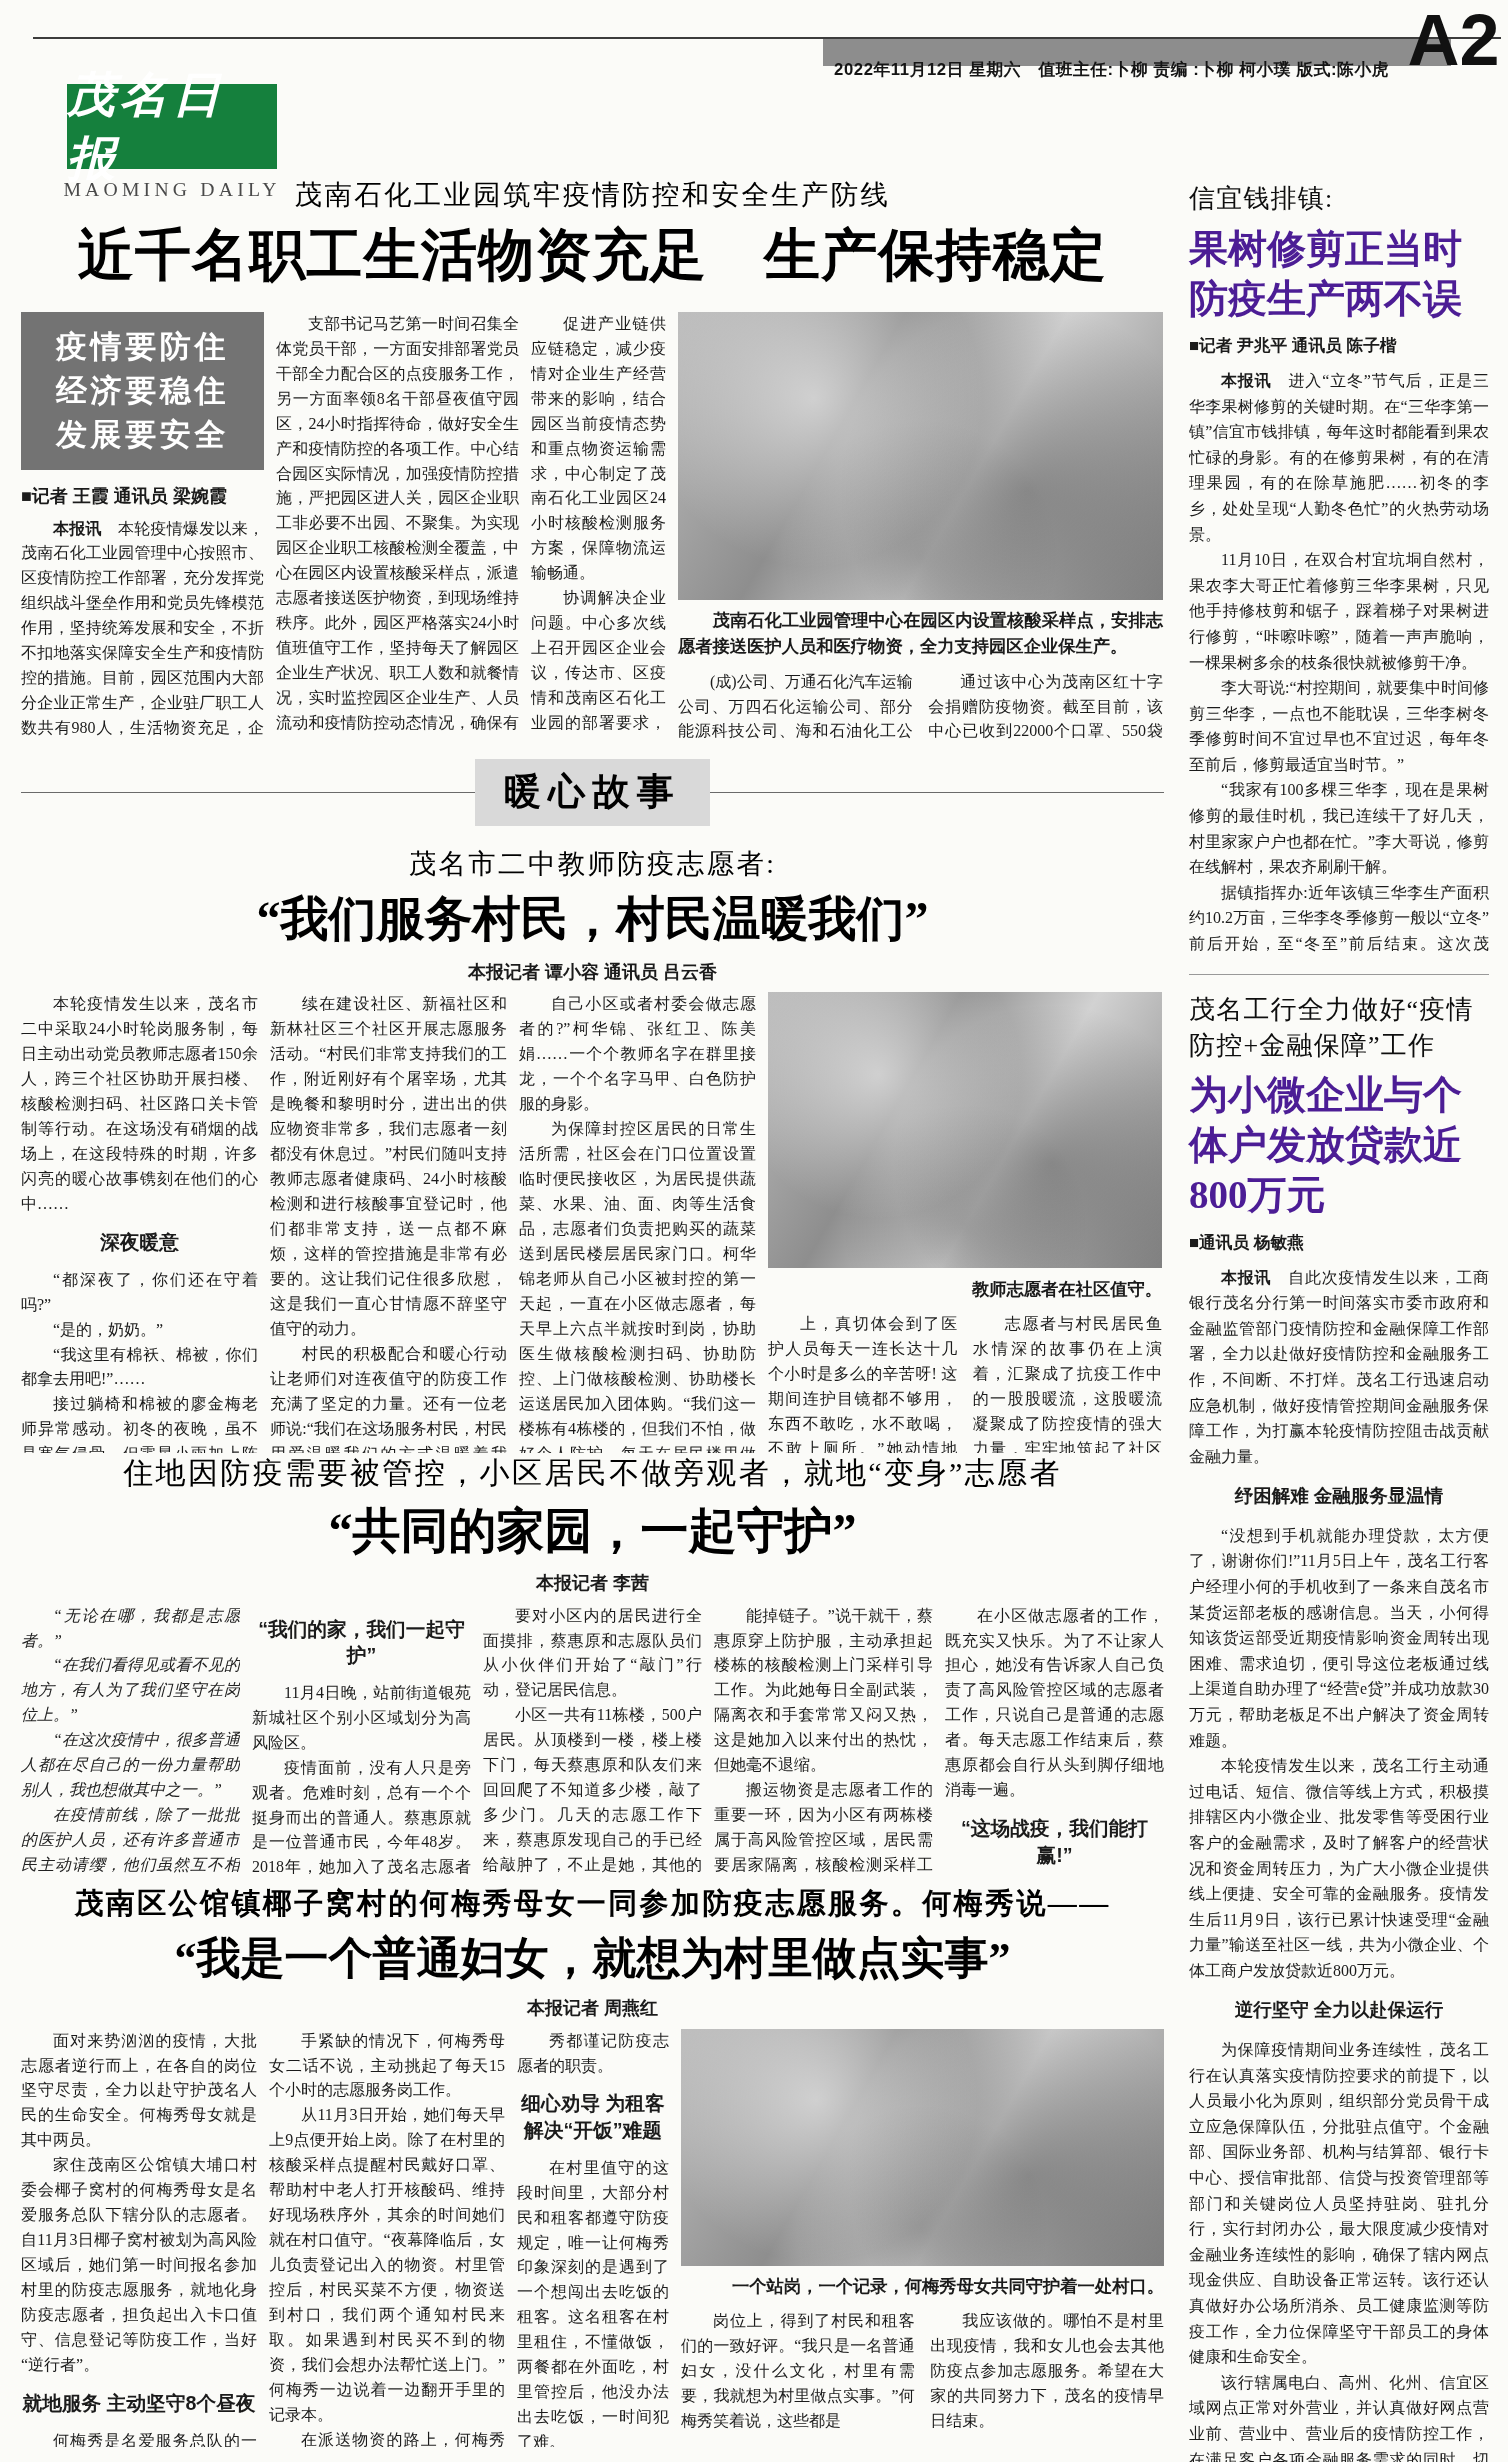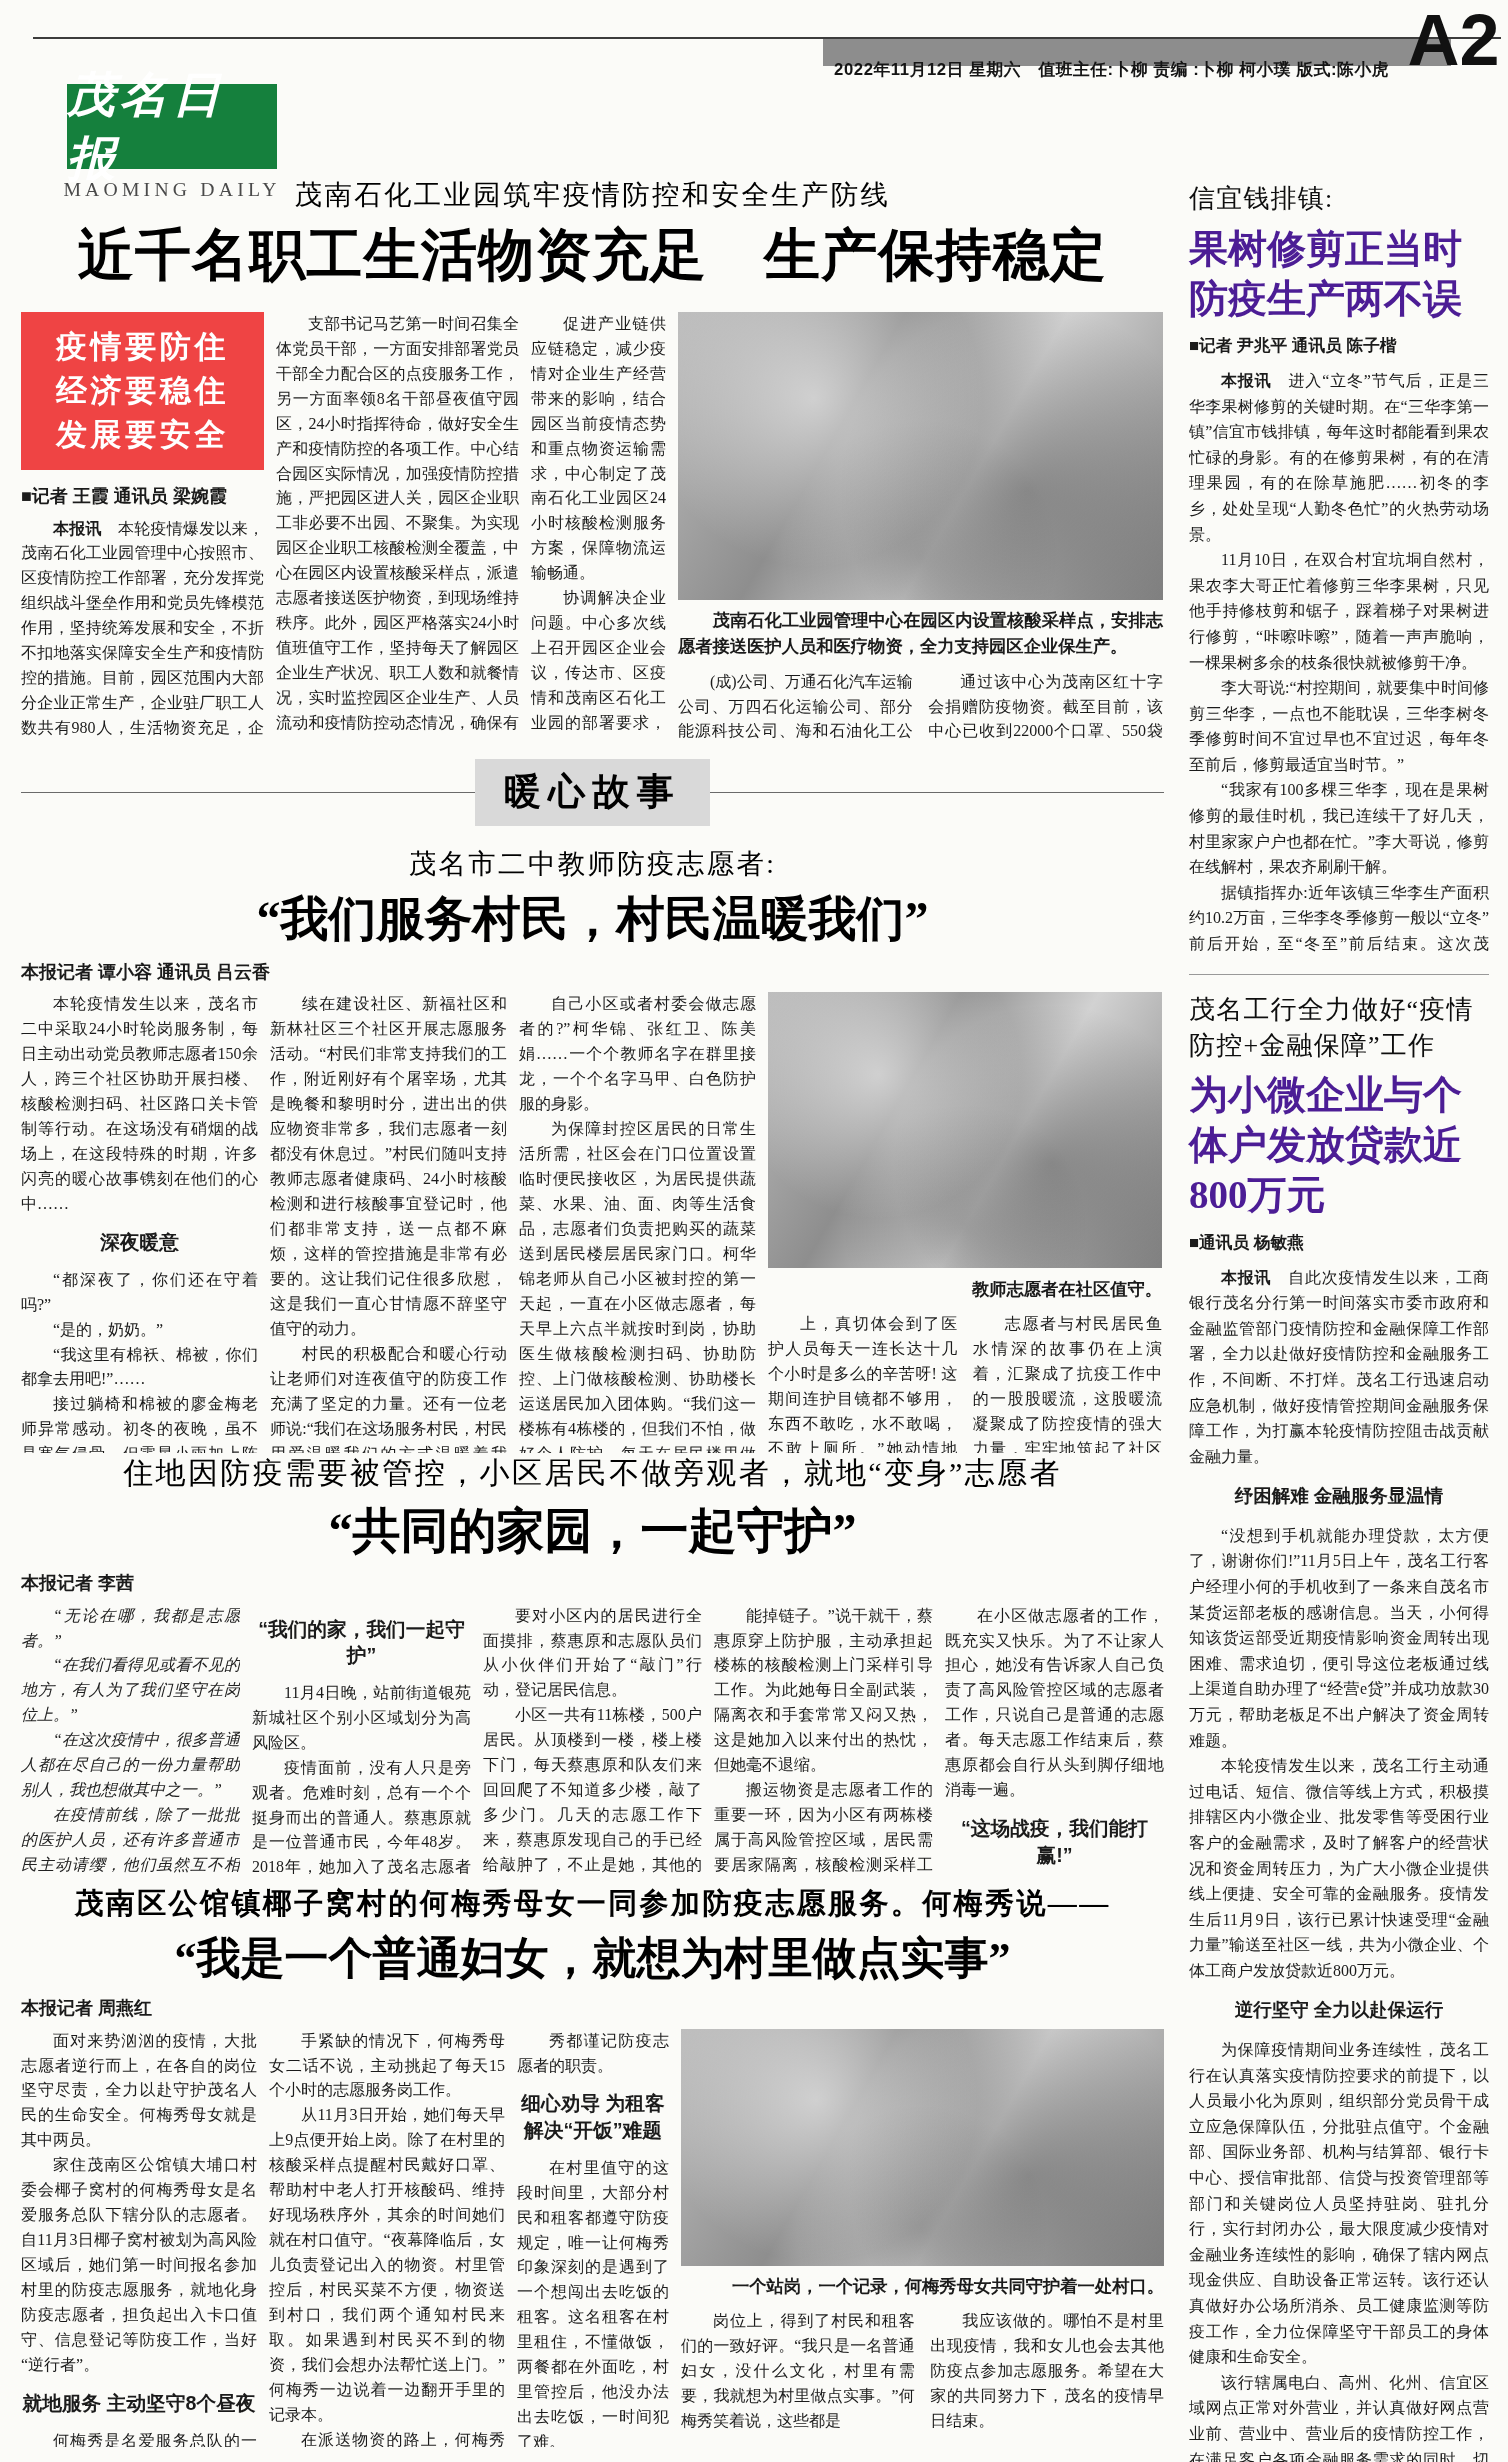--- a/index.html
+++ b/index.html
@@ -23,21 +23,21 @@
             text-shadow:5.4px 5.4px 0 #1f1f1f;letter-spacing:8.4px;}
 
   
   .leftzone{position:absolute;left:21px;top:177px;width:1143px;}
   .rightzone{position:absolute;left:1189px;top:179px;width:300px;}
 
   
   .kicker{text-align:center;font-size:27.4px;letter-spacing:2.4px;color:#000000;margin:0 0 4.8px;}
   .headline{text-align:center;font-weight:900;margin:0;color:#000;}
   .byline{font-family:"Liberation Sans","DejaVu Sans",sans-serif;font-weight:700;font-size:18px;margin:3.6px 0 8.4px;}
-  .byline.center{text-align:left;}
+  .byline.center{text-align:center;}
   .bodyrow{display:flex;gap:12px;}
   .col{overflow:hidden;text-align:justify;}
   .para{margin:0;text-indent:2em;font-size:16px;line-height:1.56;}
   .para strong{font-family:"Liberation Sans","DejaVu Sans",sans-serif;}
   .quote{font-style:italic;color:#222;}
   .sub{text-align:center;font-family:"Liberation Sans","DejaVu Sans",sans-serif;font-weight:700;
        font-size:19.7px;margin:12px 0;line-height:1.35;}
   .photo{background:
       radial-gradient(circle at 28% 30%, rgba(255,255,255,.55), rgba(255,255,255,0) 42%),
       radial-gradient(circle at 72% 62%, rgba(0,0,0,.28), rgba(0,0,0,0) 48%),
@@ -50,21 +50,21 @@
   .subrow .col{flex:1;}
 
   
   .a1{height:562px;overflow:hidden;}
   .a1 .headline{font-size:56px;letter-spacing:1.2px;margin:3.6px 0 18px;}
   .a1-body{height:440px;}
   .a1-colA{width:243px;}
   .a1-colB{width:243px;}
   .a1-colC{width:135px;}
   .a1-colD{width:485px;}
-  .slogan{background:#ef4444;color:#fff;font-family:"Liberation Sans","DejaVu Sans",sans-serif;
+  .slogan{background:#737373;color:#fff;font-family:"Liberation Sans","DejaVu Sans",sans-serif;
           font-weight:700;font-size:31px;text-align:center;padding:13px 0;line-height:1.42;
           letter-spacing:3.6px;margin-bottom:14.3px;}
   .photo1{width:485px;height:288px;}
 
   
   .a2{height:714px;overflow:hidden;}
   .badge-row{display:flex;align-items:center;margin:20px 0 20px;text-align:right;}
   .badge-row::before,.badge-row::after{content:"";flex:1;height:1.2px;background:#6a6a6a;}
   .badge{background:#d9d9d9;color:#000;padding:8.4px 29px;font-family:"Liberation Sans","DejaVu Sans",sans-serif;
          font-size:37px;font-weight:700;letter-spacing:7.2px;}

